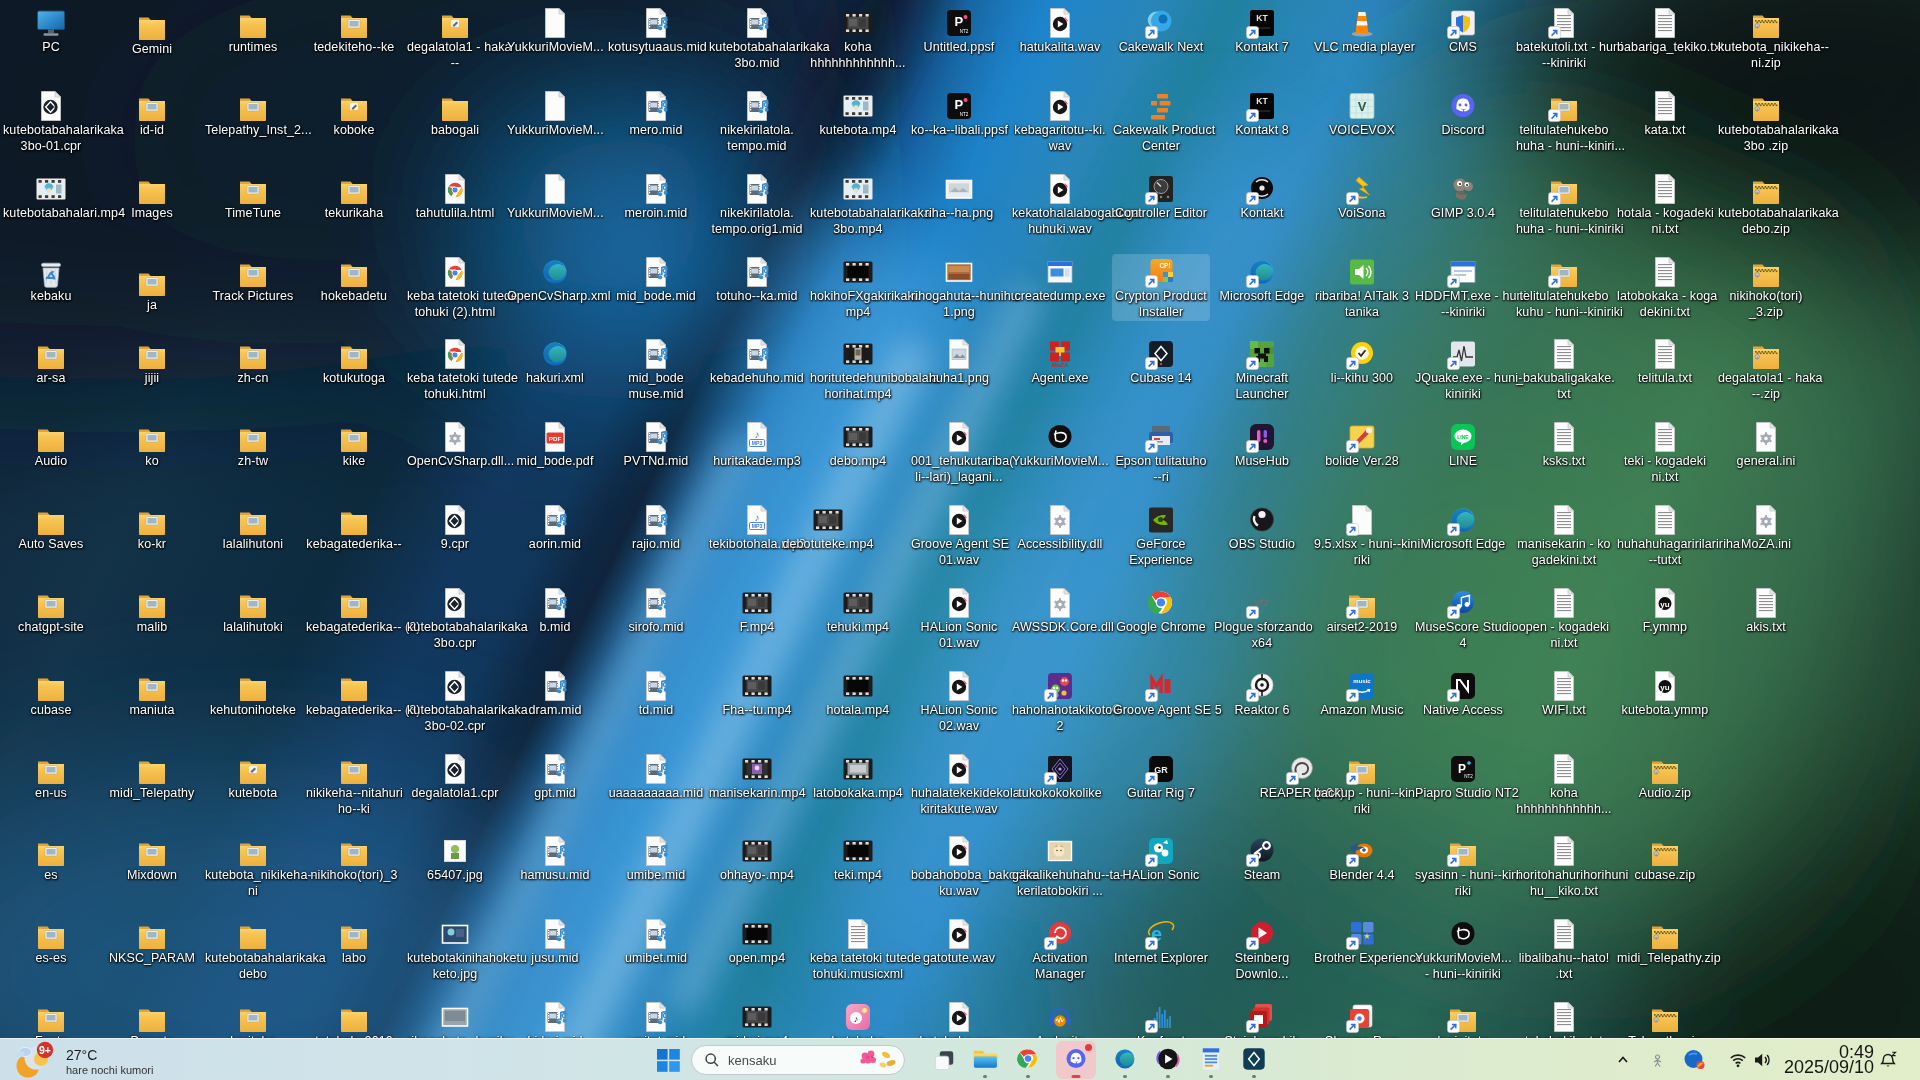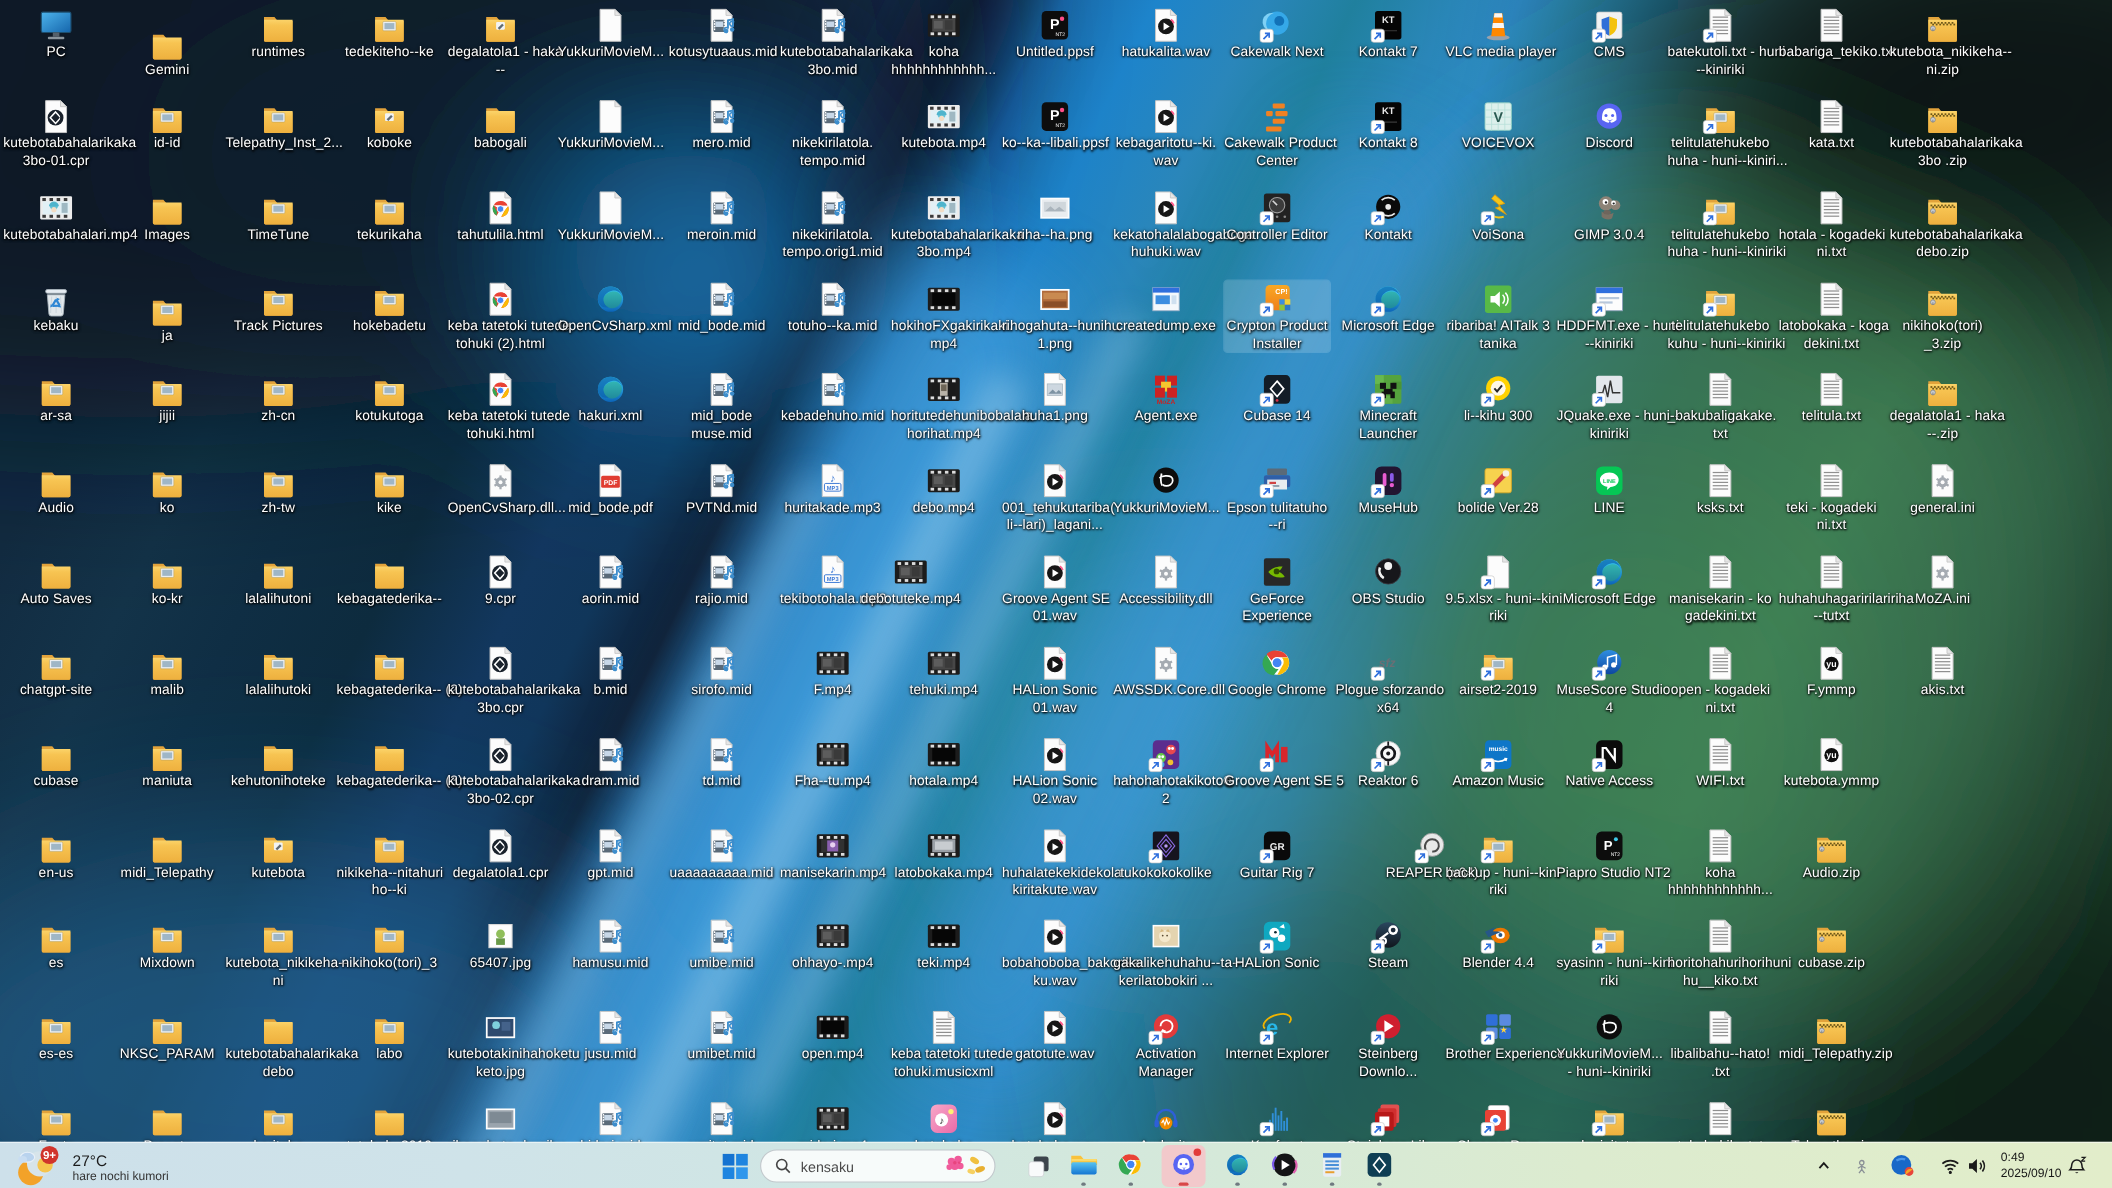--- a/index.html
+++ b/index.html
@@ -17,21 +17,21 @@
 .stext{font-size:13px;color:#4a4a4a}
 .sflower{margin-left:auto}
 .tgap{width:6px}
 .ti{position:relative;width:33px;height:38px;display:flex;justify-content:center}
 .ti .tic{margin-top:4px}
 .dot{position:absolute;bottom:1px;left:50%;transform:translateX(-50%);width:4px;height:3px;border-radius:2px;background:#707a80}
 .dsq{background:#f2c9cb;border-radius:6px;width:40px;margin:0 2px}
 .badge{position:absolute;right:2px;top:1px;width:11px;height:11px;border-radius:50%;background:#e23b3b;border:2px solid #f2c9cb}
 .dred{position:absolute;bottom:1px;left:50%;transform:translateX(-50%);width:9px;height:3px;border-radius:2px;background:#d84848}
 .tray{position:absolute;right:21px;top:0;height:42px;display:flex;align-items:center}
-.clock{font-size:11px;color:#161616;text-align:left;line-height:15px}
+.clock{font-size:18px;color:#161616;text-align:right;line-height:15px}
 </style></head><body>
 <div class="stage">
     <svg class="wp" width="1920" height="1080" viewBox="0 0 1920 1080" preserveAspectRatio="none">
 <defs>
 <linearGradient id="gBands" gradientUnits="userSpaceOnUse" x1="0" y1="0" x2="1977" y2="963">
 <stop offset="0.10" stop-color="#122c42"></stop>
 <stop offset="0.155" stop-color="#133349"></stop>
 <stop offset="0.20" stop-color="#0f2e44"></stop>
 <stop offset="0.25" stop-color="#0d2b3e"></stop>
 <stop offset="0.30" stop-color="#12375e"></stop>
@@ -806,21 +806,21 @@
         <rect x="1.5" y="20.5" width="12" height="12" rx="2.5" fill="#fff" stroke="#c4c4c4" stroke-width="0.6"></rect>
         <path d="M4.6 29.6 L9.8 24.4 M5.9 24.4 h3.9 v3.9" stroke="#2f6fdd" stroke-width="1.5" fill="none"></path>
       </symbol>
     </svg>
     <div class="cell" style="left:3px;top:6px">
       <svg class="ic" width="34" height="34">
         <use href="#sPC"></use>
       </svg>
       <div class="lb">PC</div>
     </div>
-    <div class="cell" style="left:104px;top:22px">
+    <div class="cell" style="left:104px;top:8px">
       <svg class="ic" width="34" height="34">
         <use href="#sfo"></use>
       </svg>
       <div class="lb">Gemini</div>
     </div>
     <div class="cell" style="left:205px;top:6px">
       <svg class="ic" width="34" height="34">
         <use href="#sfo"></use>
       </svg>
       <div class="lb">runtimes</div>

